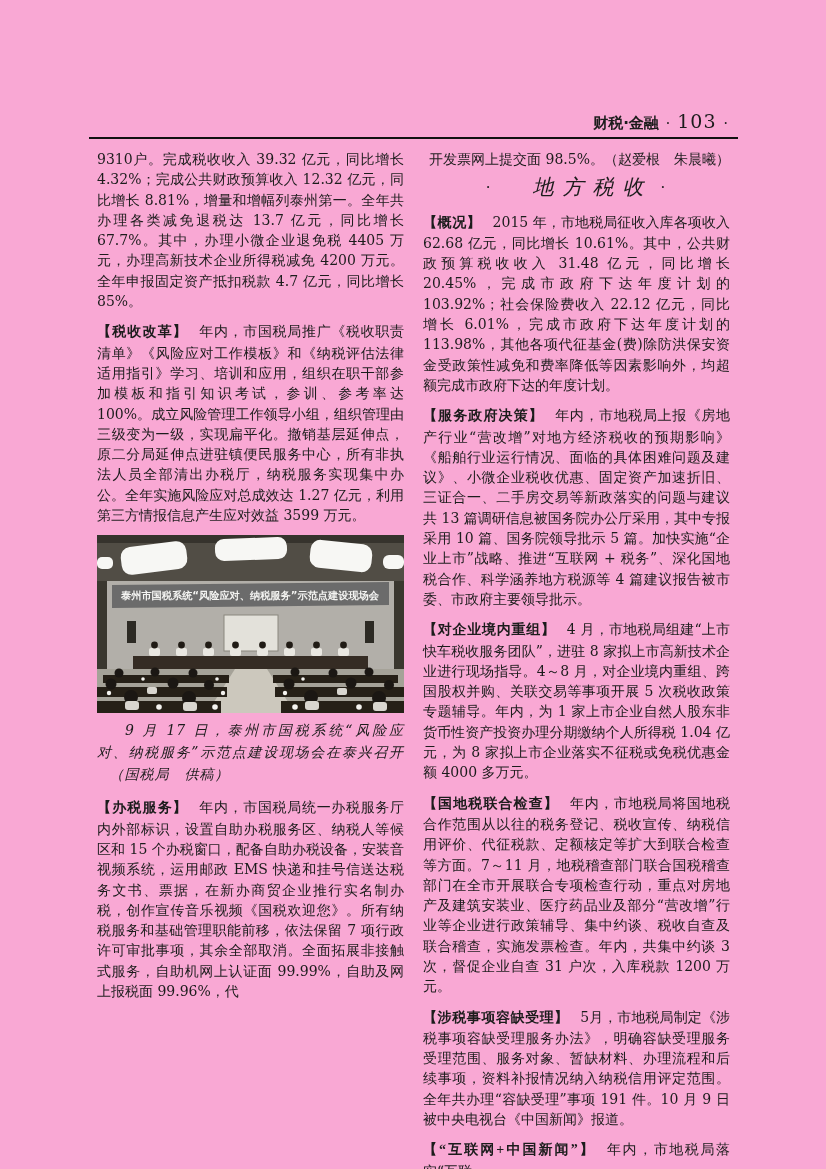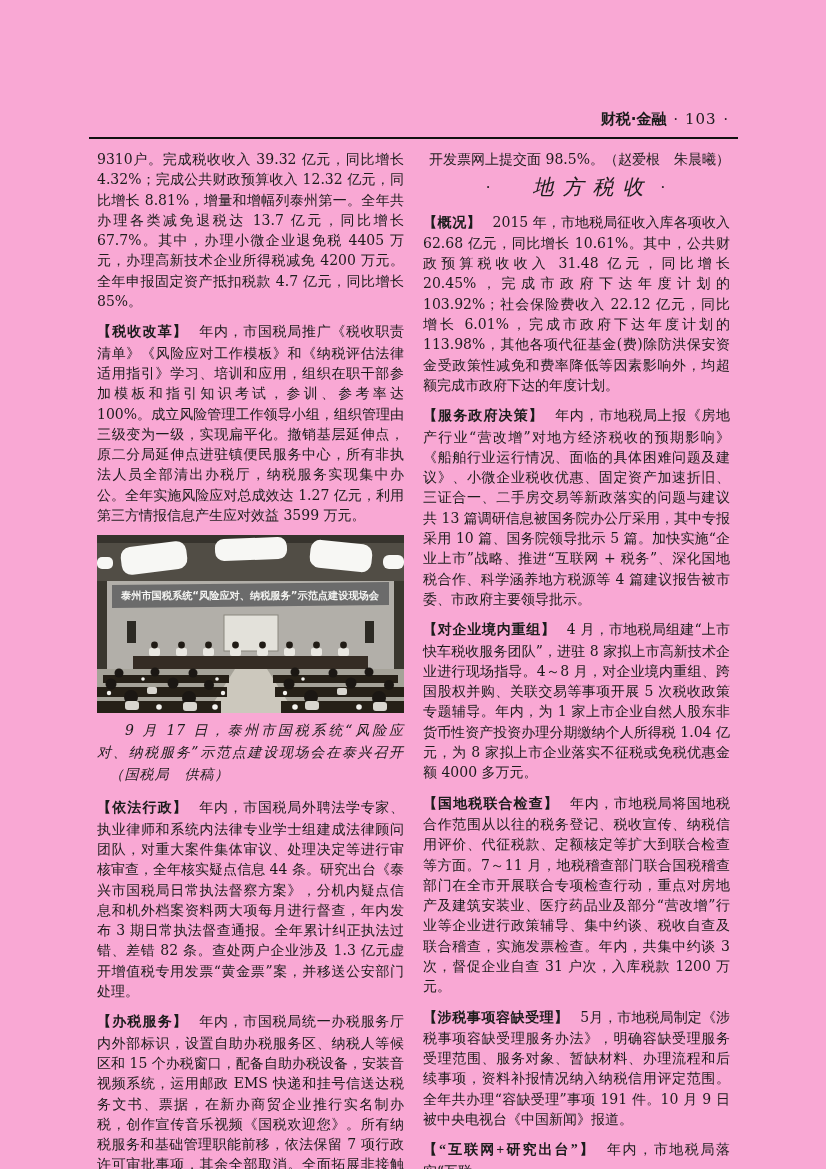--- a/index.html
+++ b/index.html
@@ -11,21 +11,21 @@
     font-family: "DejaVu Serif", "Liberation Serif", serif;
     overflow: hidden;
   }
   .content { position: absolute; left: 97px; top: 110px; width: 633px; }
   .page-header {
     display: flex; justify-content: flex-end; align-items: baseline;
     gap: 7px; padding-right: 2px; height: 22px;
   }
   .header-title { font-family: "DejaVu Sans", "Liberation Sans", sans-serif; font-weight: 700; font-size: 15px; }
   .header-dot { font-size: 14px; }
-  .header-page { font-size: 15px; letter-spacing: 1px; }
+  .header-page { font-size: 19px; letter-spacing: 1px; }
   .header-rule { border: 0; border-top: 2.5px solid #111; margin: 5px 0 0 -8px; width: 649px; }
   .columns { display: flex; gap: 19px; margin-top: 10px; }
   .col { width: 307px; font-size: 14px; line-height: 20.3px; text-align: justify; text-justify: inter-ideograph; }
   .para { margin: 0 0 10px 0; }
   .entry-head {
     font-family: Liberation Serif, serif;
     font-weight: 700; margin-right: 0.8em; letter-spacing: 0.5px;
   }
   .photo-fig { margin: 2px 16px 6px 0; width: 307px; height: 178px; }
   .photo-fig svg { display: block; }
@@ -166,23 +166,20 @@
                   <circle cx="262" cy="172" r="2.8"></circle>
               </g>
             </g>
           </svg>
         </figure>
 
         <p class="caption">
           <span>9 月 17 日，泰州市国税系统“风险应对、纳税服务”示范点建设现场会在泰兴召开</span><span class="caption-credit">（国税局　供稿）</span>
         </p>
 
-        <p class="para">
-          <span class="entry-head">【依法行政】</span><span>年内，市国税局外聘法学专家、执业律师和系统内法律专业学士组建成法律顾问团队，对重大案件集体审议、处理决定等进行审核审查，全年核实疑点信息 44 条。研究出台《泰兴市国税局日常执法督察方案》，分机内疑点信息和机外档案资料两大项每月进行督查，年内发布 3 期日常执法督查通报。全年累计纠正执法过错、差错 82 条。查处两户企业涉及 1.3 亿元虚开增值税专用发票“黄金票”案，并移送公安部门处理。</span>
-        </p>
 
         <p class="para">
           <span class="entry-head">【办税服务】</span><span>年内，市国税局统一办税服务厅内外部标识，设置自助办税服务区、纳税人等候区和 15 个办税窗口，配备自助办税设备，安装音视频系统，运用邮政 EMS 快递和挂号信送达税务文书、票据，在新办商贸企业推行实名制办税，创作宣传音乐视频《国税欢迎您》。所有纳税服务和基础管理职能前移，依法保留 7 项行政许可审批事项，其余全部取消。全面拓展非接触式服务，自助机网上认证面 99.99%，自助及网上报税面 99.96%，代</span>
         </p>
       </section>
 
       <section class="col">
         <div class="cont-line">
           <span>开发票网上提交面 98.5%。</span>
           <span class="byline">（赵爱根　朱晨曦）</span>
@@ -206,19 +203,19 @@
 
         <p class="para">
           <span class="entry-head">【国地税联合检查】</span><span>年内，市地税局将国地税合作范围从以往的税务登记、税收宣传、纳税信用评价、代征税款、定额核定等扩大到联合检查等方面。7～11 月，地税稽查部门联合国税稽查部门在全市开展联合专项检查行动，重点对房地产及建筑安装业、医疗药品业及部分“营改增”行业等企业进行政策辅导、集中约谈、税收自查及联合稽查，实施发票检查。年内，共集中约谈 3 次，督促企业自查 31 户次，入库税款 1200 万元。</span>
         </p>
 
         <p class="para">
           <span class="entry-head">【涉税事项容缺受理】</span><span>5月，市地税局制定《涉税事项容缺受理服务办法》，明确容缺受理服务受理范围、服务对象、暂缺材料、办理流程和后续事项，资料补报情况纳入纳税信用评定范围。全年共办理“容缺受理”事项 191 件。10 月 9 日被中央电视台《中国新闻》报道。</span>
         </p>
 
         <p class="para">
-          <span class="entry-head">【“互联网+研究出台”】</span><span>年内，市地税局落实“互联</span>
+          <span class="entry-head">【“互联网+中国新闻”】</span><span>年内，市地税局落实“互联</span>
         </p>
       </section>
 
     </main>
   </div>
 </div>
 
 </body></html>

